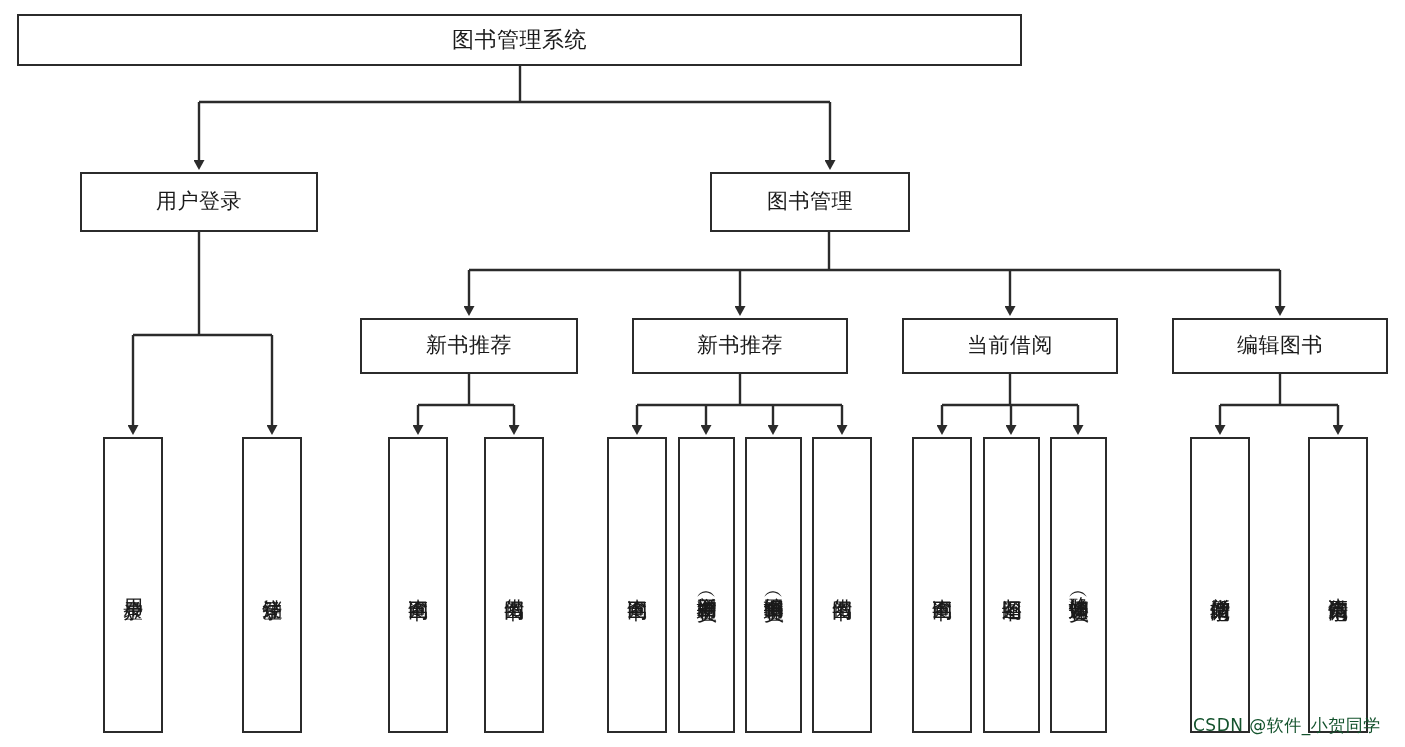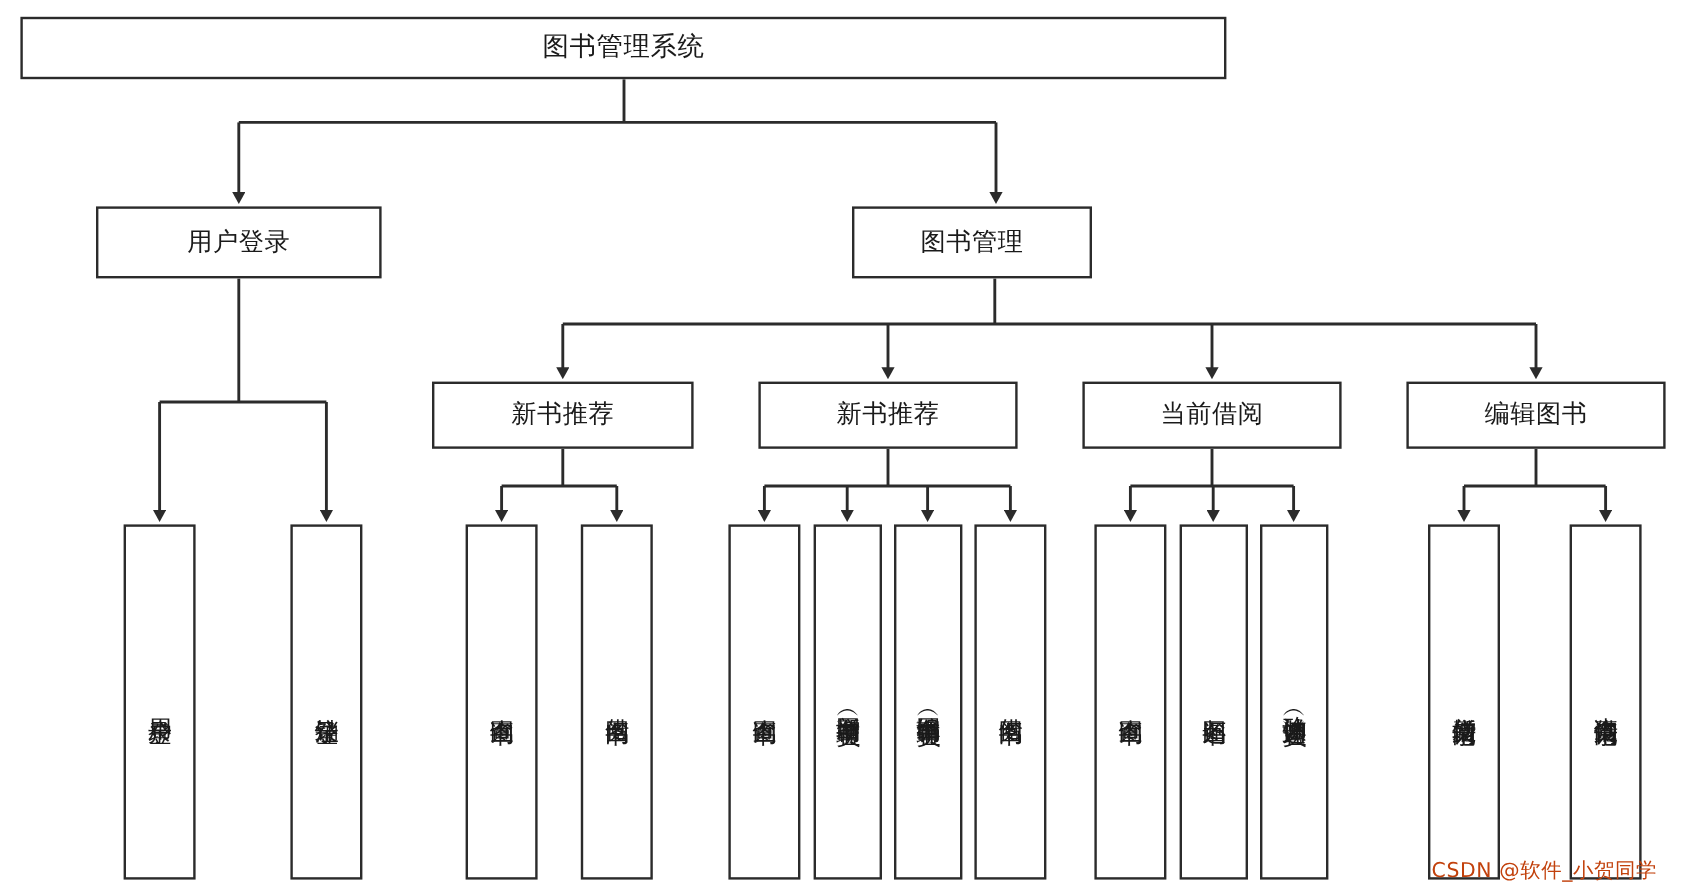--- a/index.html
+++ b/index.html
@@ -173,15 +173,15 @@
   <div class="node vert" style="left: 1050px; top: 437px; width: 57px; height: 296px;">
     <span class="vtext">确认归还（管理员）</span>
   </div>
   <div class="node vert" style="left: 1190px; top: 437px; width: 60px; height: 296px;">
     <span class="vtext">新增借阅记录</span>
   </div>
   <div class="node vert" style="left: 1308px; top: 437px; width: 60px; height: 296px;">
     <span class="vtext">查询借阅记录</span>
   </div>
 
-  <div class="watermark" style="left: 1193px; top: 714px; color: #c2410c;">CSDN @软件_小贺同学</div>
+  <div class="watermark" style="left: 1193px; top: 714px; color: #14532d;">CSDN @软件_小贺同学</div>
 
 </div>
 
 </body></html>

